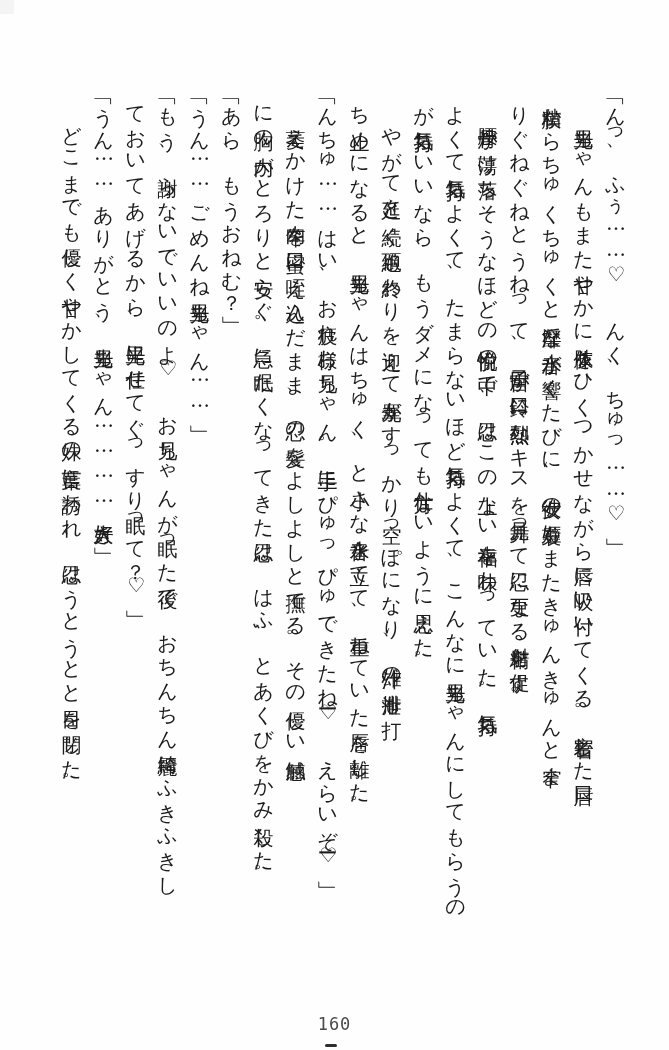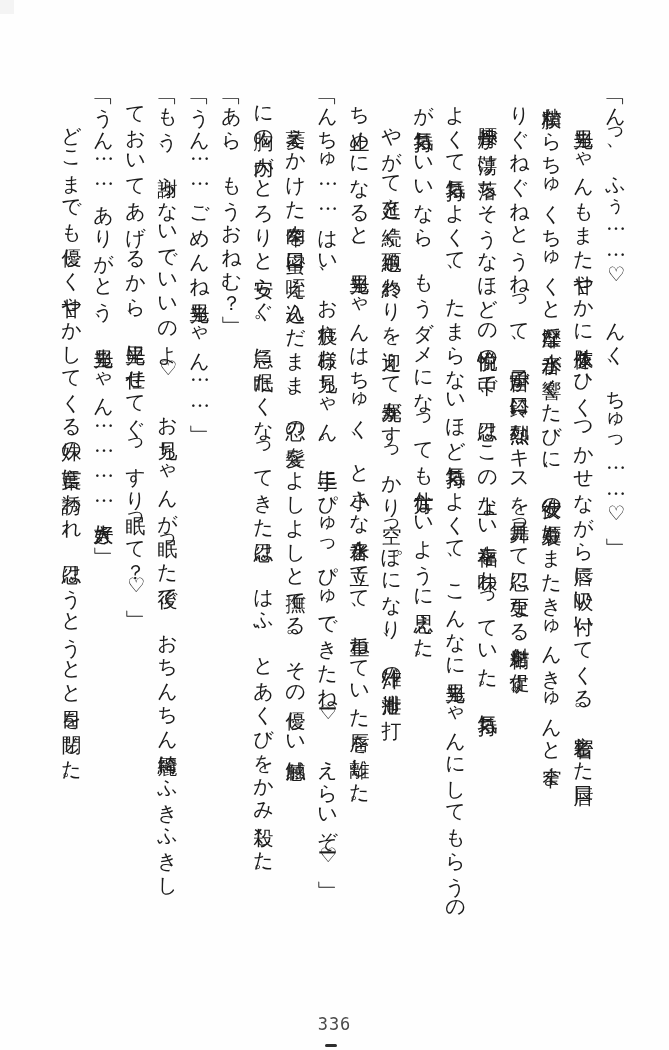--- a/index.html
+++ b/index.html
@@ -89,16 +89,16 @@
     <p class="col">　萎えかけた肉竿を蜜口に咥え込んだまま、忍の髪をよしよしと撫でる。その優しい感触</p>
     <p class="col">に胸の内がとろりと安らぐ。急に眠たくなってきた忍は、はふ、とあくびをかみ殺した。</p>
     <p class="col">「あら、もうおねむ？」</p>
     <p class="col">「うん……ごめんね光里ちゃん……」</p>
     <p class="col">「もう、謝らないでいいのよ♡　お兄ちゃんが眠った後で、おちんちん綺麗にふきふきし</p>
     <p class="col">ておいてあげるから、光里に任せてぐっすり眠って？♡」</p>
     <p class="col">「うん……ありがとう、光里ちゃん…………大好き」</p>
     <p class="col">　どこまでも優しく甘やかしてくる妹の言葉に誘われ、忍はうとうとと目を閉じた。</p>
   </div>
 
-  <div class="page-number">336</div>
+  <div class="page-number">160</div>
   <div class="page-number-mark"></div>
 
 </div>
 
 </body></html>

